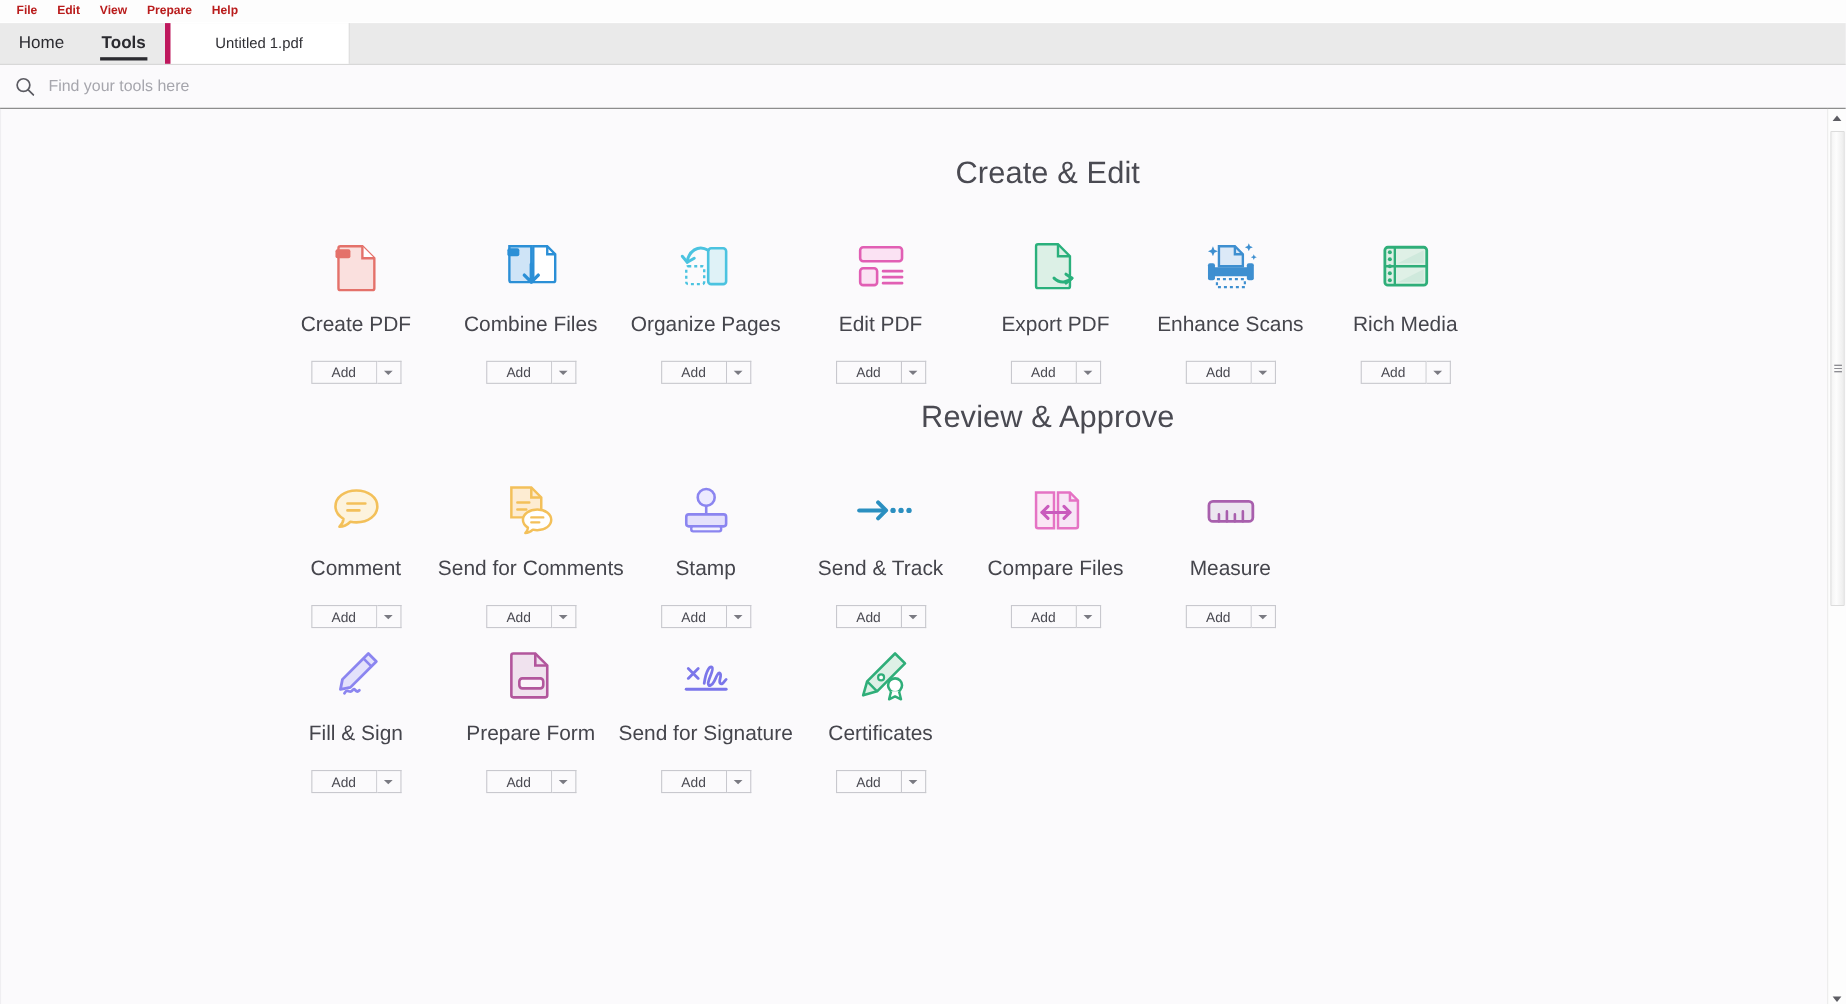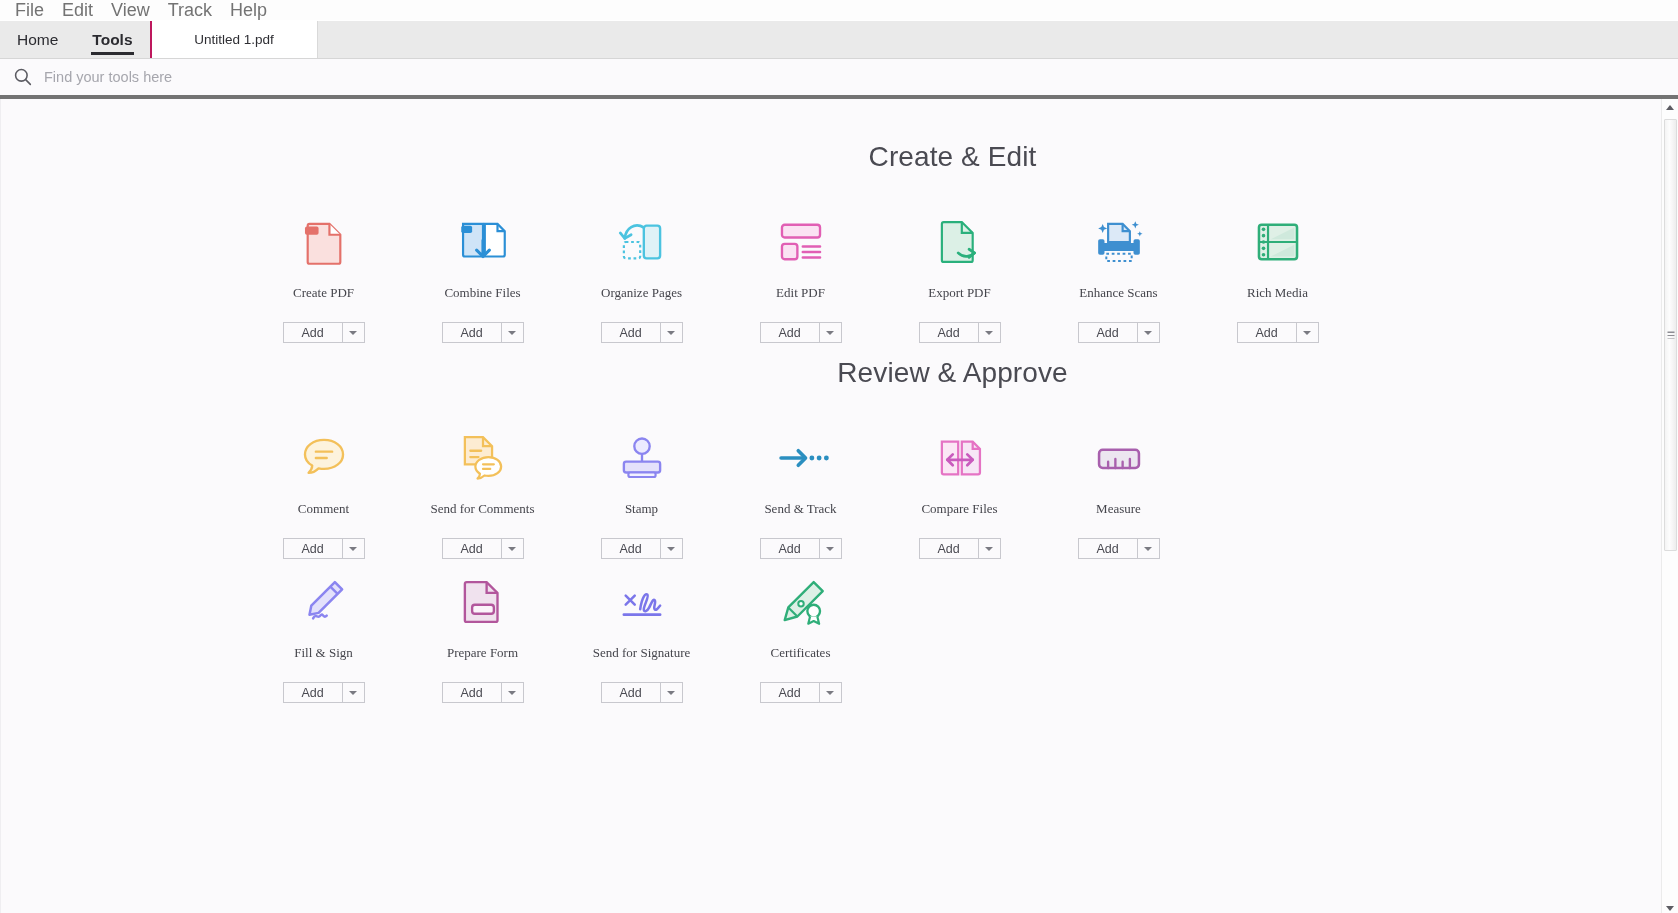--- a/index.html
+++ b/index.html
@@ -14,26 +14,27 @@
   
   .menubar {
     height: 21px;
     background: #fdfdfd;
     display: flex;
     align-items: center;
     padding-left: 6px;
     border-bottom: 1px solid #ffffff;
   }
   .menubar .menu-item {
-    font-size: 18px;
-    color: #737373;
+    font-size: 11px;
+    color: #b91c1c;
     padding: 2px 9px;
     line-height: 1;
     cursor: default;
     white-space: nowrap;
+    font-weight: bold;
   }
 
   
   .tabbar {
     height: 38px;
     background: #eaeaea;
     display: flex;
     align-items: stretch;
     position: relative;
     border-bottom: 1px solid #d6d6d6;
@@ -57,34 +58,34 @@
     background: #2b2b30;
   }
   .doctab {
     width: 168px;
     background: #ffffff;
     display: flex;
     align-items: center;
     justify-content: center;
     font-size: 13.5px;
     color: #2e2e33;
-    border-left: 2px solid #be185d;
+    border-left: 5px solid #be185d;
     border-right: 1px solid #d9d9d9;
     cursor: pointer;
     white-space: nowrap;
   }
 
   
   .searchbar {
     height: 40px;
     background: #fbfafc;
     display: flex;
     align-items: center;
     padding-left: 12px;
-    border-bottom: 4px solid #737373;
+    border-bottom: 1px solid #737373;
   }
   .search-icon { width: 22px; height: 22px; flex: 0 0 auto; margin-right: 10px; }
   .search-input {
     border: none;
     outline: none;
     background: transparent;
     font-family: "Liberation Sans", sans-serif;
     font-size: 14.5px;
     color: #3a3a40;
     width: 420px;
@@ -120,26 +121,25 @@
     display: flex;
     flex-direction: column;
     align-items: center;
   }
   .tool-icon {
     width: 58px; height: 58px;
     display: flex; align-items: center; justify-content: center;
     margin-bottom: 14px;
   }
   .tool-label {
-    font-size: 13px;
+    font-size: 19px;
     color: #45454c;
     margin-bottom: 21px;
     white-space: nowrap;
     text-align: right;
-    font-family: Liberation Serif, serif;
   }
   .addbtn {
     display: flex;
     height: 21px;
     cursor: pointer;
     justify-content: center;
   }
   .addbtn .main {
     width: 60px;
     border: 1px solid #c8c8ce;
@@ -215,21 +215,21 @@
     width: 1px; background: #efeef1;
   }
 </style>
 </head>
 <body>
 
 <div class="menubar" id="menubar">
     <div class="menu-item">File</div>
     <div class="menu-item">Edit</div>
     <div class="menu-item">View</div>
-    <div class="menu-item">Track</div>
+    <div class="menu-item">Prepare</div>
     <div class="menu-item">Help</div>
   </div>
 
 <div class="tabbar">
   <div class="navtab">
     <span>Home</span>
   </div>
   <div class="navtab active">
     <span>Tools</span>
   </div>

